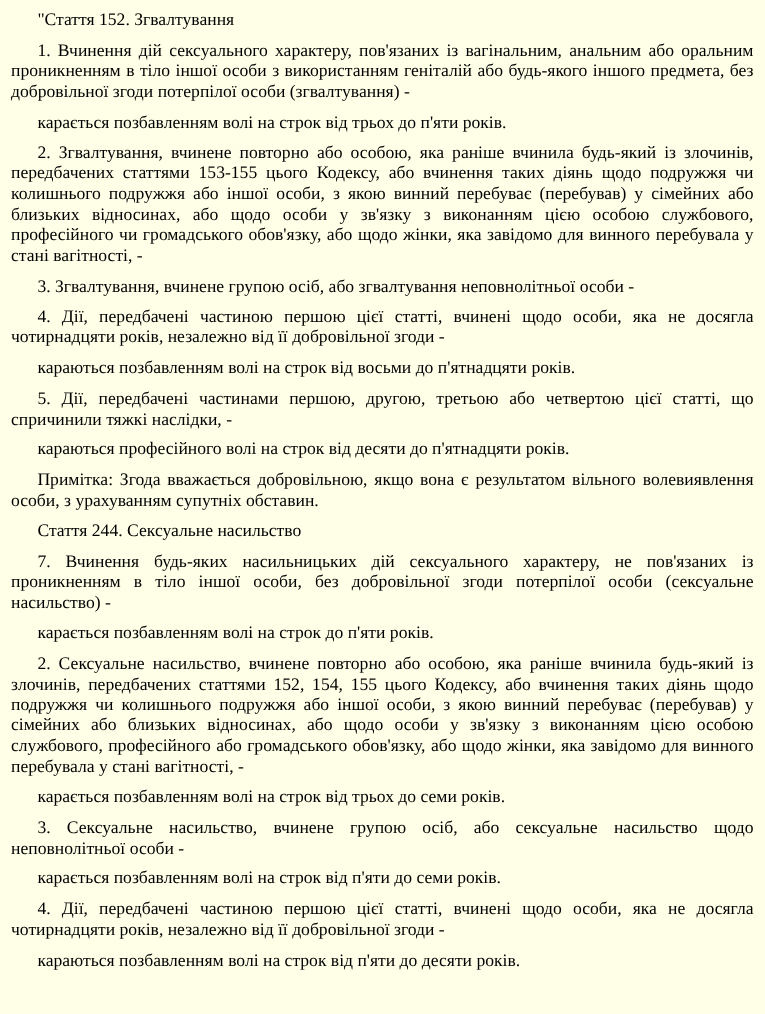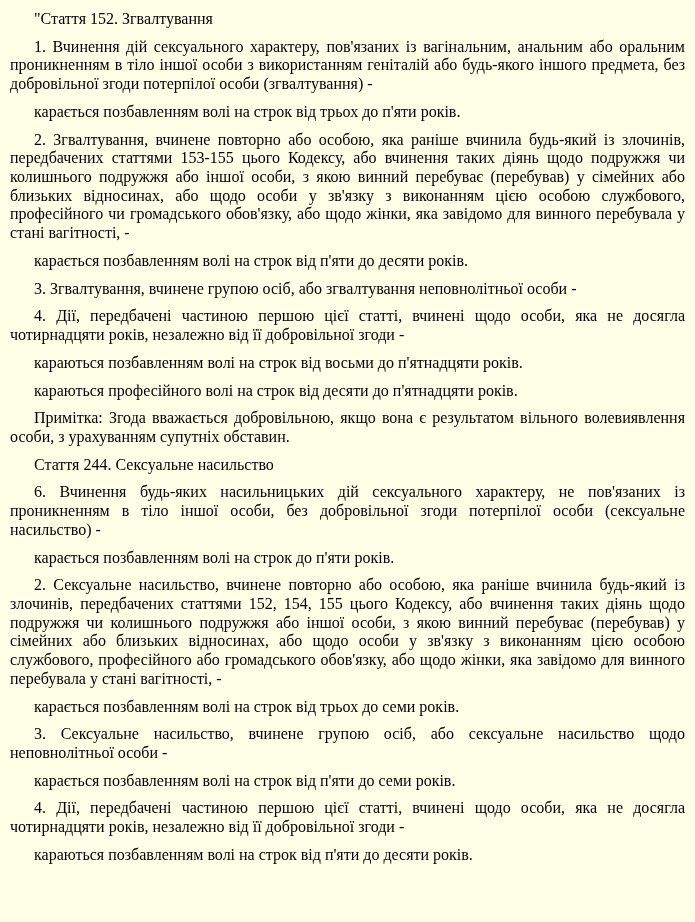--- a/index.html
+++ b/index.html
@@ -28,34 +28,34 @@
 <body>
 
 <div class="doc">
 
   <p class="para"><span>"</span><span class="b">Стаття 152</span><span>. Згвалтування</span></p>
 
   <p class="para">1. Вчинення дій сексуального характеру, пов'язаних із вагінальним, анальним або оральним проникненням в тіло іншої особи з використанням геніталій або будь-якого іншого предмета, без добровільної згоди потерпілої особи (згвалтування) -</p>
   <p class="para">карається позбавленням волі на строк від трьох до п'яти років.</p>
 
   <p class="para">2. Згвалтування, вчинене повторно або особою, яка раніше вчинила будь-який із злочинів, передбачених статтями 153-155 цього Кодексу, або вчинення таких діянь щодо подружжя чи колишнього подружжя або іншої особи, з якою винний перебуває (перебував) у сімейних або близьких відносинах, або щодо особи у зв'язку з виконанням цією особою службового, професійного чи громадського обов'язку, або щодо жінки, яка завідомо для винного перебувала у стані вагітності, -</p>
-  <p class="para">карається позбавленням волі на строк від п'яти до десяти років.</p>
 
   <p class="para">3. Згвалтування, вчинене групою осіб, або згвалтування неповнолітньої особи -</p>
 
   <p class="para">4. Дії, передбачені частиною першою цієї статті, вчинені щодо особи, яка не досягла чотирнадцяти років, незалежно від її добровільної згоди -</p>
   <p class="para">караються позбавленням волі на строк від восьми до п'ятнадцяти років.</p>
 
+  <p class="para">5. Дії, передбачені частинами першою, другою, третьою або четвертою цієї статті, що спричинили тяжкі наслідки, -</p>
   <p class="para">караються професійного волі на строк від десяти до п'ятнадцяти років.</p>
 
   <p class="para">Примітка: Згода вважається добровільною, якщо вона є результатом вільного волевиявлення особи, з урахуванням супутніх обставин.</p>
 
   <p class="para"><span class="b">Стаття 244.</span><span> Сексуальне насильство</span></p>
 
-  <p class="para">6. Вчинення будь-яких насильницьких дій сексуального характеру, не пов'язаних із проникненням в тіло іншої особи, без добровільної згоди потерпілої особи (сексуальне насильство) -</p>
+  <p class="para">7. Вчинення будь-яких насильницьких дій сексуального характеру, не пов'язаних із проникненням в тіло іншої особи, без добровільної згоди потерпілої особи (сексуальне насильство) -</p>
   <p class="para">карається позбавленням волі на строк до п'яти років.</p>
 
   <p class="para">2. Сексуальне насильство, вчинене повторно або особою, яка раніше вчинила будь-який із злочинів, передбачених статтями 152, 154, 155 цього Кодексу, або вчинення таких діянь щодо подружжя чи колишнього подружжя або іншої особи, з якою винний перебуває (перебував) у сімейних або близьких відносинах, або щодо особи у зв'язку з виконанням цією особою службового, професійного або громадського обов'язку, або щодо жінки, яка завідомо для винного перебувала у стані вагітності, -</p>
   <p class="para">карається позбавленням волі на строк від трьох до семи років.</p>
 
   <p class="para">3. Сексуальне насильство, вчинене групою осіб, або сексуальне насильство щодо неповнолітньої особи -</p>
   <p class="para">карається позбавленням волі на строк від п'яти до семи років.</p>
 
   <p class="para">4. Дії, передбачені частиною першою цієї статті, вчинені щодо особи, яка не досягла чотирнадцяти років, незалежно від її добровільної згоди -</p>
   <p class="para">караються позбавленням волі на строк від п'яти до десяти років.</p>

